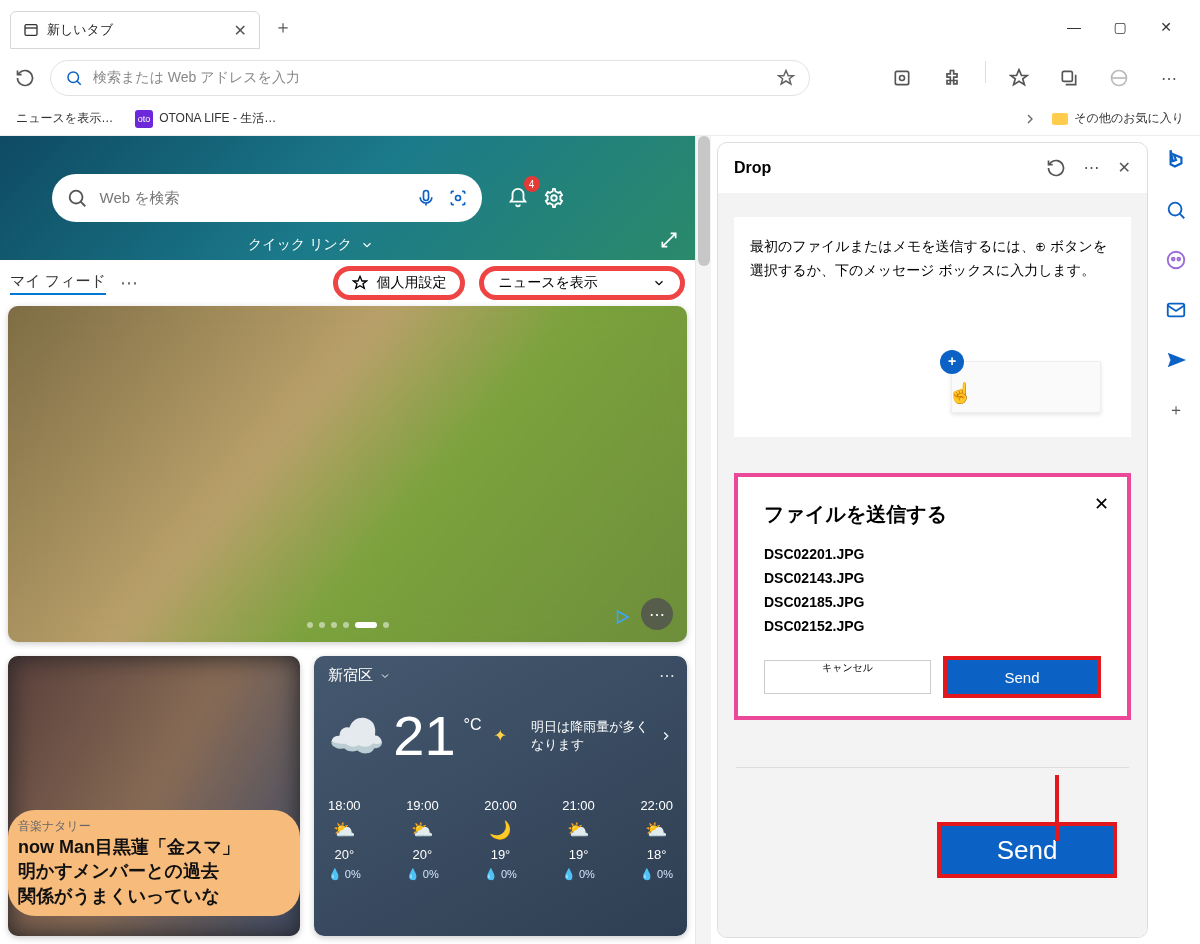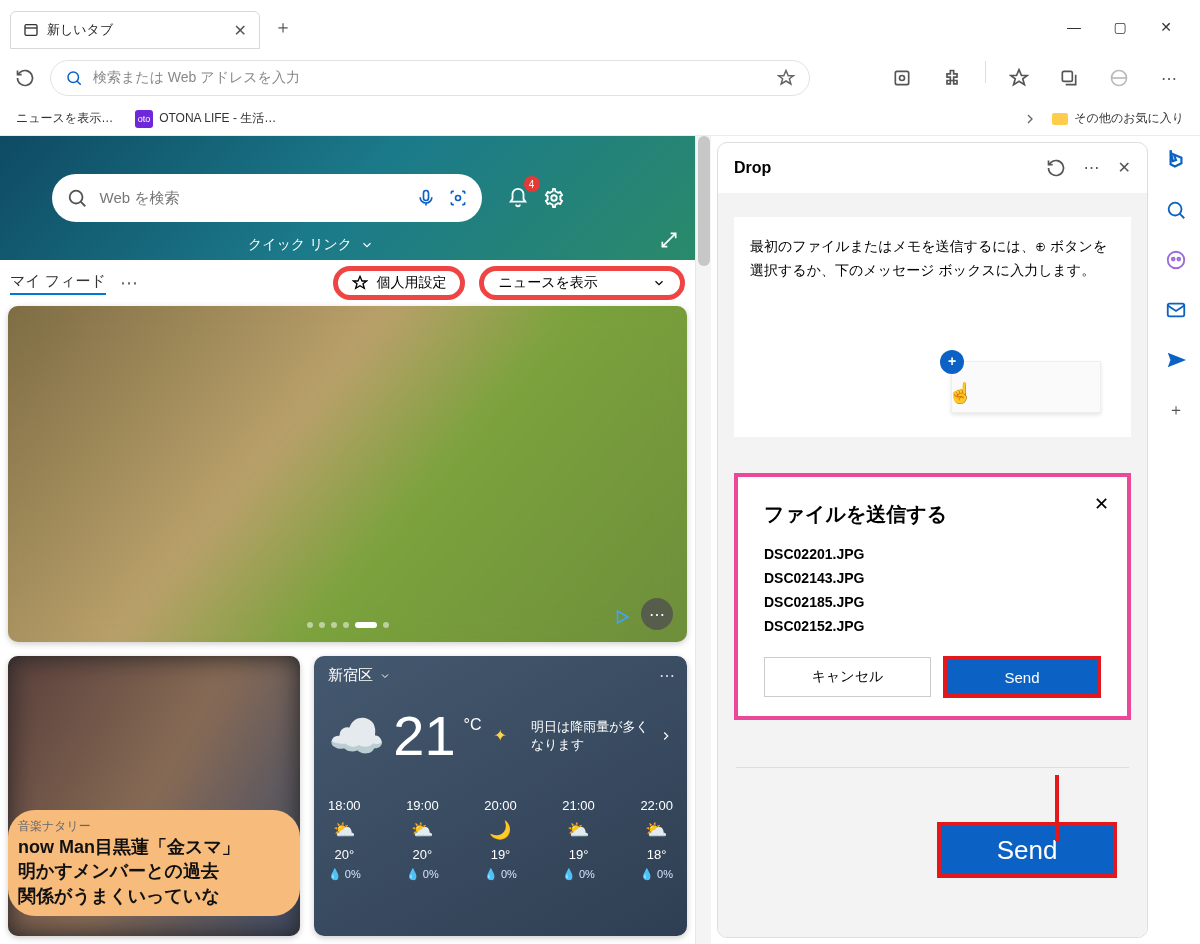--- a/index.html
+++ b/index.html
@@ -90,21 +90,21 @@
   .drop-info { background:#fff; padding:18px 16px; font-size:14px; line-height:1.7; position:relative; height:220px;}
   .drop-info .hint-input { position:absolute; right:30px; bottom:24px; width:150px; height:52px; background:#fafafa; border:1px solid #eee; box-shadow:0 2px 4px rgba(0,0,0,.1);}
   .plusbadge { position:absolute; left:-12px; top:-12px; width:24px;height:24px;border-radius:50%;background:#0b62c4;color:#fff;display:flex;align-items:center;justify-content:center;font-weight:700;}
   .cursor { position:absolute; left:-4px; top:14px; font-size:20px;}
 
   .send-box { border:4px solid #ec4899; background:#fff; padding:24px 26px 18px 26px; position:relative; display:flex; flex-direction:column; gap:8px;}
   .send-box .title { font-size:20px; font-weight:700; margin-bottom:10px;}
   .send-box .x { position:absolute; right:18px; top:16px; font-size:18px;}
   .send-box .file { font-size:14px; font-weight:600;}
   .send-actions { display:flex; gap:12px; margin-top:14px; align-items:center;}
-  .btn-cancel { flex:1; height:40px; border:1px solid #ccc; background:#fff; display:flex;align-items:center;justify-content:center; font-size:14px;}
+  .btn-cancel { flex:1; height:34px; border:1px solid #ccc; background:#fff; display:flex;align-items:flex-start;justify-content:center; font-size:10px;}
   .btn-send-wrap { border:4px solid #e3181c; }
   .btn-send { width:150px; height:34px; background:#0b62c4; color:#fff; display:flex;align-items:center;justify-content:center; font-size:15px;}
 
   .big-send { border:4px solid #e3181c; margin:18px 14px 0 auto; width:180px;}
   .big-send .inner { height:48px; background:#0b62c4;color:#fff;display:flex;align-items:center;justify-content:center;font-size:26px;}
 
   .connector { position:absolute; right:88px; top:632px; width:4px; height:66px; background:#e3181c; z-index:4; }
 
   
   svg { display:block; }

